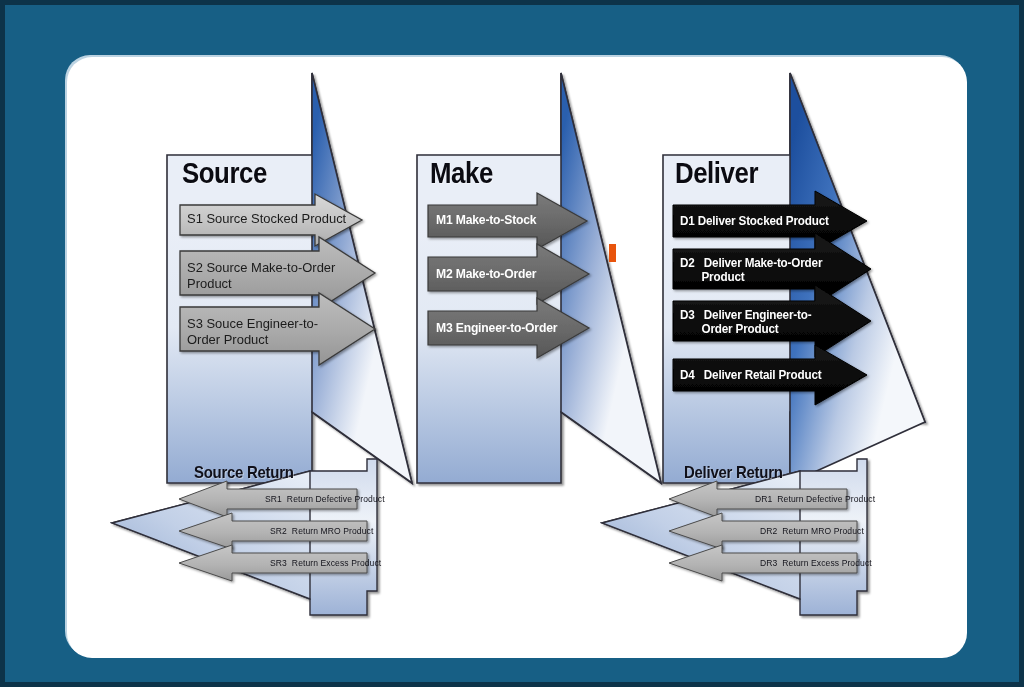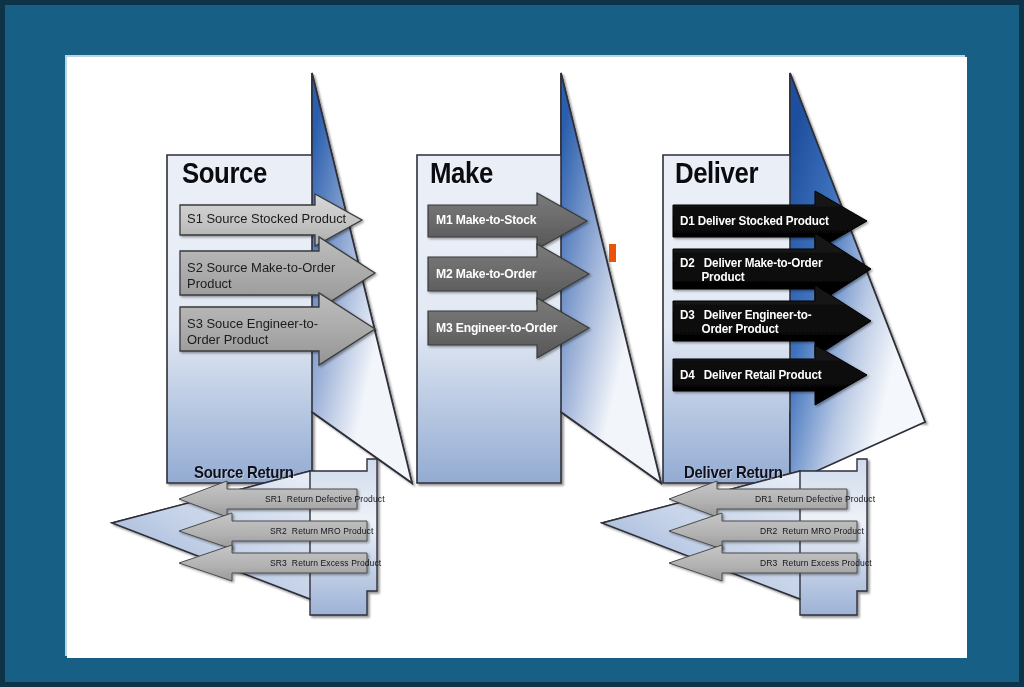--- a/index.html
+++ b/index.html
@@ -16,20 +16,21 @@
     box-sizing:border-box;
     border:5px solid #0d3349;
   }
   #canvas{
     position:absolute;
     left:62px;top:52px;
     width:900px;height:601px;
     background:#ffffff;
     box-shadow:-2px -2px 0 0 #bcd3e2;
     overflow:hidden;
+    border-radius:25px;
   }
   svg#diagram{position:absolute;left:0;top:0;width:900px;height:601px;}
 
   
   .lbl{position:absolute;white-space:pre;pointer-events:none;}
 
   .sect-title{
     font-family:"Liberation Sans", sans-serif;
     font-weight:bold;
     font-size:30px;

